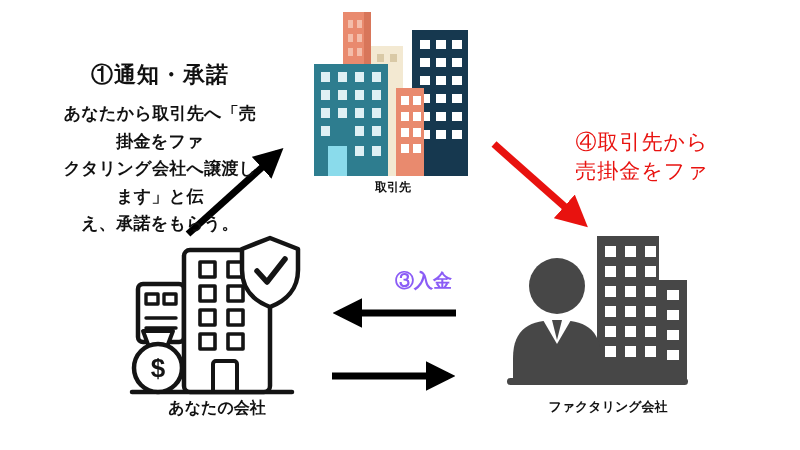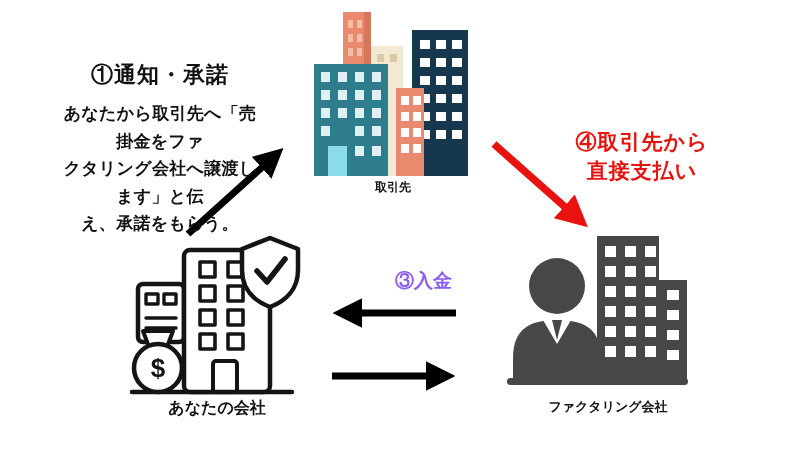--- a/index.html
+++ b/index.html
@@ -20,21 +20,21 @@
   .client-label    { left:328px; top:179px; width:130px; font-size:12px; font-weight:600; }
   .your-label      { left:128px; top:398px; width:178px; font-size:16px; font-weight:700; }
   .factoring-label { left:508px; top:398px; width:200px; font-size:13px; font-weight:600; }
 
   .flow-label { text-align:right; color:#8b5cf6; font-size:19px; font-weight:600; }
   .deposit-label { left:328px; top:268px; width:124px; }
   .sale-label    { left:328px; top:392px; width:124px; }
 
   .step4 {
     left:552px; top:127px; width:180px; text-align:center;
-    color:#e8120f; font-size:21px; font-weight:700; line-height:1.4; letter-spacing:1px;
+    color:#e8120f; font-size:21px; font-weight:400; line-height:1.4; letter-spacing:1px;
   }
 
   .icon-client    { left:308px; top:8px;   width:168px; height:168px; }
   .icon-your      { left:122px; top:224px; width:180px; height:176px; }
   .icon-factoring { left:505px; top:228px; width:185px; height:162px; }
 </style>
 </head>
 <body>
 
 <div class="canvas">
@@ -58,21 +58,21 @@
     <div class="step1-title">①通知・承諾</div>
     <div class="step1-desc">
       <div>あなたから取引先へ「売掛金をファ</div>
       <div>クタリング会社へ譲渡します」と伝</div>
       <div>え、承諾をもらう。</div>
     </div>
   </div>
 
   <div class="abs step4">
     <div>④取引先から</div>
-    <div>直接支払い</div>
+    <div>売掛金をファ</div>
   </div>
 
   <div class="abs flow-label deposit-label">③入金</div>
 
   <svg class="abs icon-client" viewBox="0 0 168 168">
 
     <rect x="35" y="4" width="28" height="92" fill="#e98a6e"></rect>
     <rect x="56" y="4" width="7" height="92" fill="#d8765a"></rect>
     <rect x="40" y="12" width="5" height="8" fill="#f4bda9"></rect>
       <rect x="49" y="12" width="5" height="8" fill="#f4bda9"></rect>

